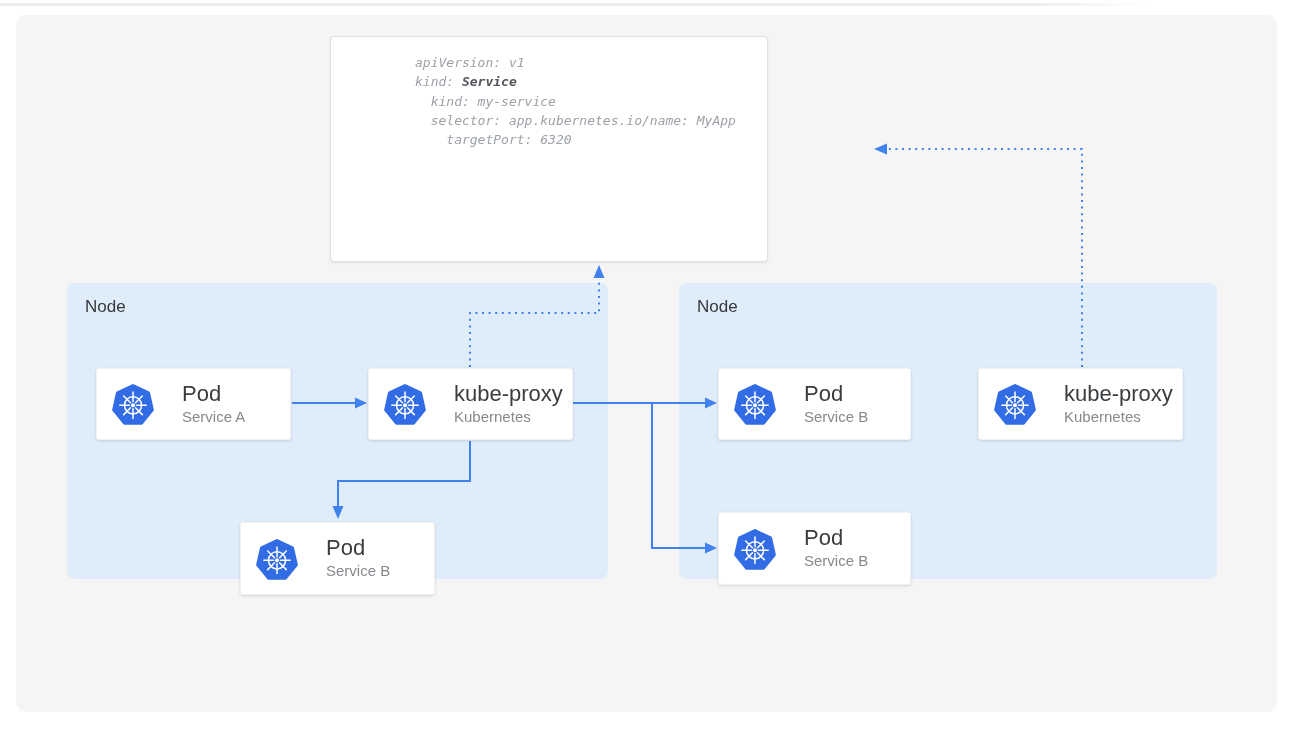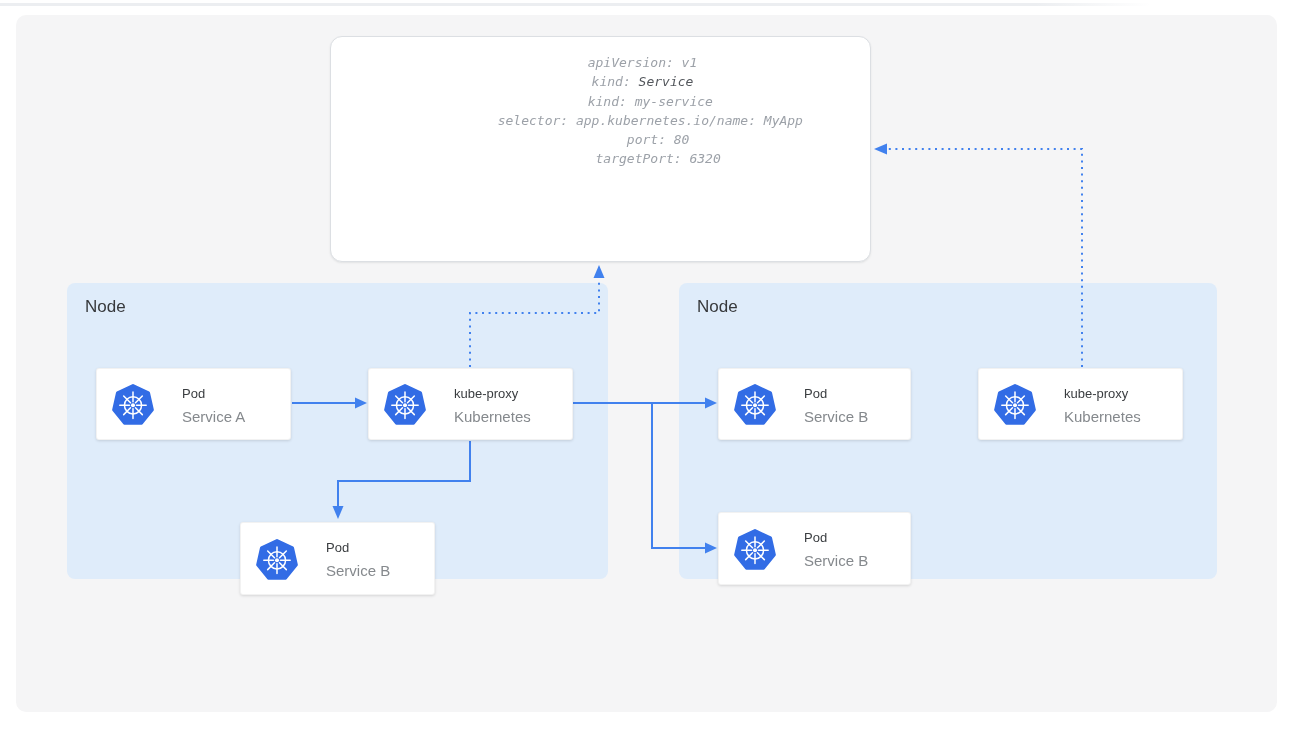--- a/index.html
+++ b/index.html
@@ -30,37 +30,36 @@
     background:linear-gradient(to right, var(--top-divider) 90%, rgba(236,238,241,0));
   }
 
   .panel{
     position:absolute;left:16px;top:15px;width:1261px;height:697px;
     background:var(--panel-fill);
     border-radius:10px;
   }
 
   .yaml-card{
-    position:absolute;left:330px;top:36px;width:541px;height:226px;
+    position:absolute;left:330px;top:36px;width:438px;height:226px;
     background:#ffffff;
     border:1px solid var(--card-border);
-    border-radius:12px;
+    border-radius:4px;
     box-shadow:0 1px 2px rgba(60,64,67,.10);
-    text-align:center;
   }
   .code{
     padding:16px 0 0 84px;
     font-family:"DejaVu Sans Mono", monospace;
     font-style:italic;
     font-size:13px;
     line-height:19.3px;
     color:var(--code-text);
   }
   .code .cl span{white-space:pre;}
-  .code .b{font-weight:normal;color:var(--code-bold-text);}
+  .code .b{font-weight:bold;color:var(--code-bold-text);}
 
   .node-box{
     position:absolute;top:283px;height:296px;
     background:var(--node-fill);
     border-radius:8px;
   }
   .node-box.left{left:67px;width:541px;}
   .node-box.right{left:679px;width:538px;}
   .node-label{
     position:absolute;left:18px;top:12px;
@@ -71,21 +70,21 @@
   .card{
     position:absolute;
     background:#ffffff;
     border:1px solid rgba(0,0,0,.05);
     border-radius:3px;
     box-shadow:0 1px 3px rgba(0,0,0,.13);
     display:flex;align-items:center;
   }
   .k8s-icon{flex:none;width:44px;height:44px;margin-left:14px;display:block;}
   .card-text{margin-left:27px;display:flex;flex-direction:column;}
-  .card-title{font-size:13px;line-height:25px;color:var(--title-text);}
+  .card-title{font-size:22px;line-height:25px;color:var(--title-text);}
   .card-subtitle{font-size:15px;line-height:22px;color:var(--subtitle-text);}
 
   svg.overlay{position:absolute;left:0;top:0;width:1296px;height:729px;pointer-events:none;}
   .arrow-line{stroke:var(--arrow-blue);stroke-width:2;fill:none;}
   .arrow-line.dotted{stroke-dasharray:2 4.6;}
   .arrow-head{fill:var(--arrow-blue);stroke:none;}
   .k8s-hept{fill:var(--kubernetes-blue);stroke:var(--kubernetes-blue);stroke-width:7;stroke-linejoin:round;}
   .k8s-wheel{stroke:#ffffff;stroke-width:3.4;stroke-linecap:round;fill:none;}
   .k8s-hub{fill:#ffffff;}
   .defs-hidden{position:absolute;width:0;height:0;overflow:hidden;}
@@ -139,21 +138,20 @@
     <path class="arrow-line dotted" d="M1082 367 V149 H887"></path>
     <polygon class="arrow-head" points="887,143.5 887,154.5 874,149"></polygon>
   </svg>
 
   <div class="yaml-card">
     <div class="code">
       <div class="cl"><span>apiVersion: v1</span><span class="b"></span></div>
       <div class="cl"><span>kind: </span><span class="b">Service</span></div>
       <div class="cl"><span>  kind: my-service</span><span class="b"></span></div>
       <div class="cl"><span>  selector: app.kubernetes.io/name: MyApp</span><span class="b"></span></div>
-      <div class="cl"><span>    port: 80</span><span class="b"></span></div>
       <div class="cl"><span>    targetPort: 6320</span><span class="b"></span></div>
     </div>
   </div>
 
   <div class="card" style="left:96px;top:368px;width:195px;height:72px">
     <svg class="k8s-icon" viewBox="0 0 100 100">
         <use href="#k8s-sym"></use>
       </svg>
     <span class="card-text">
       <span class="card-title">Pod</span>

